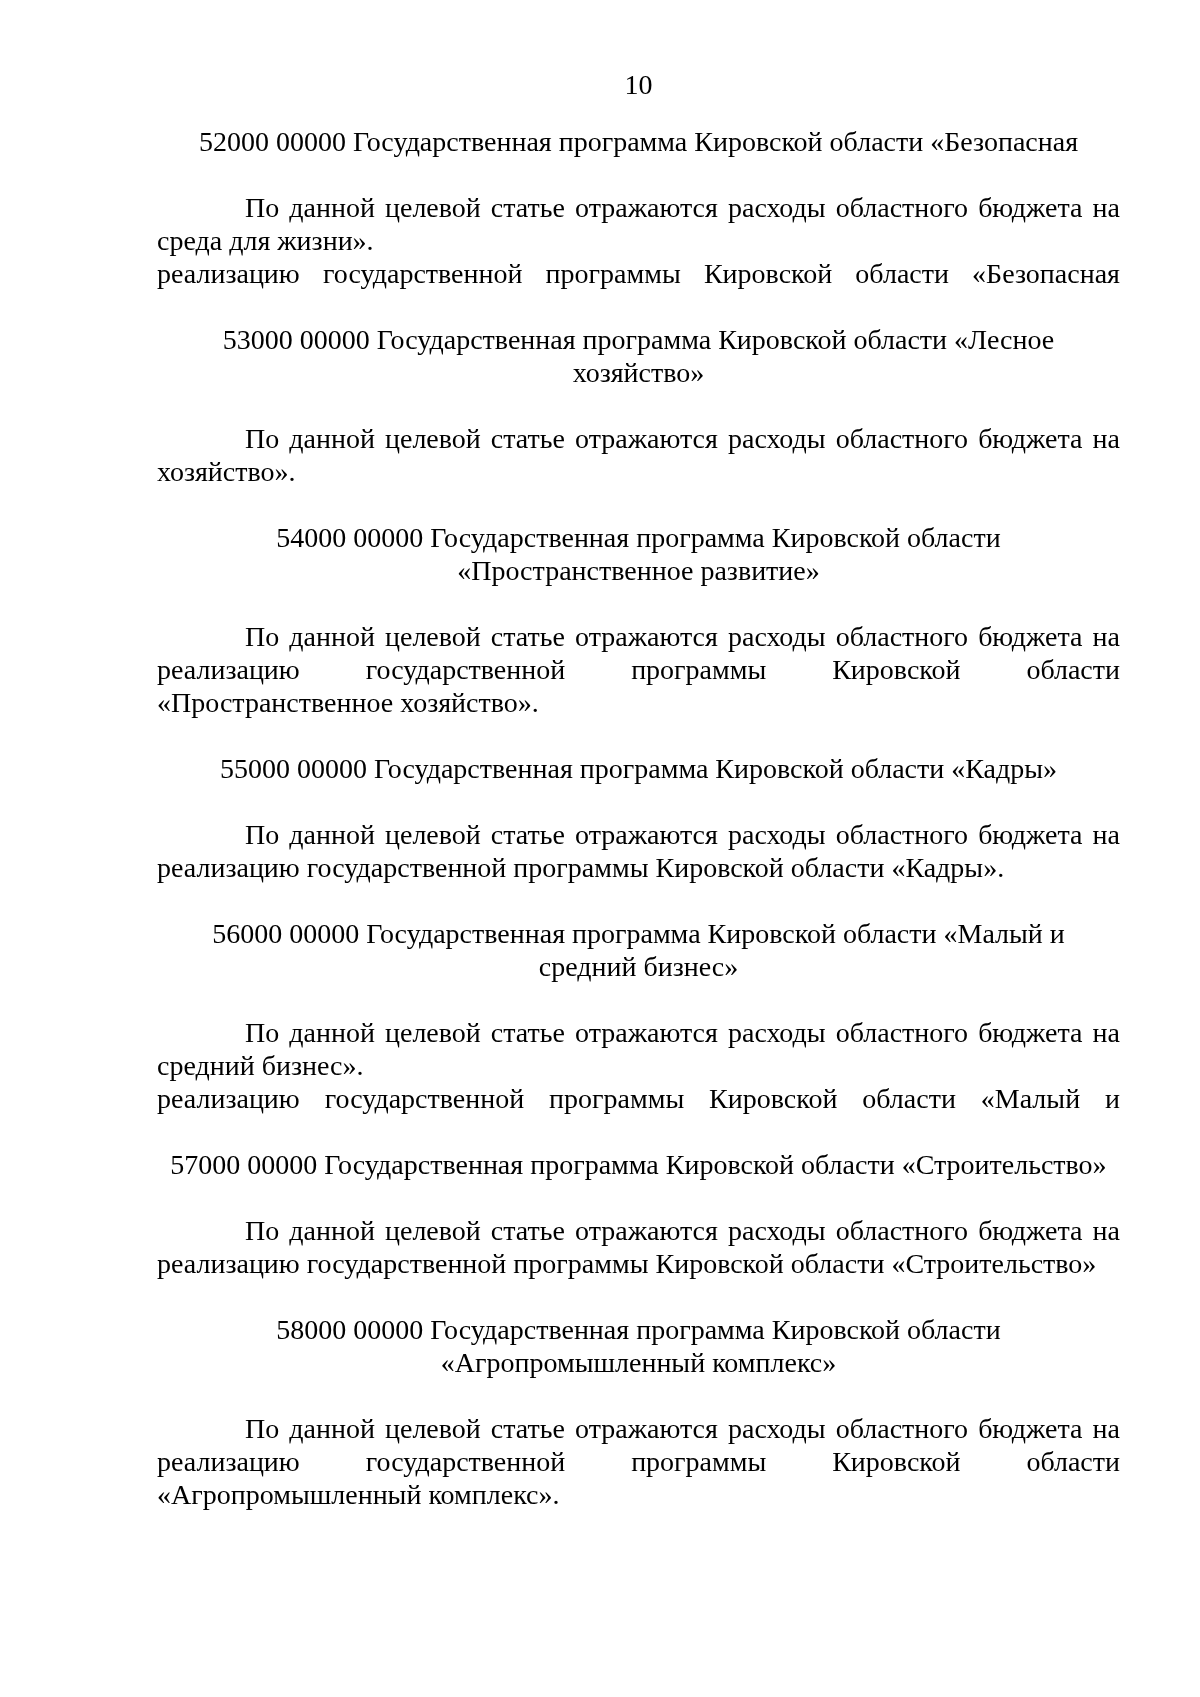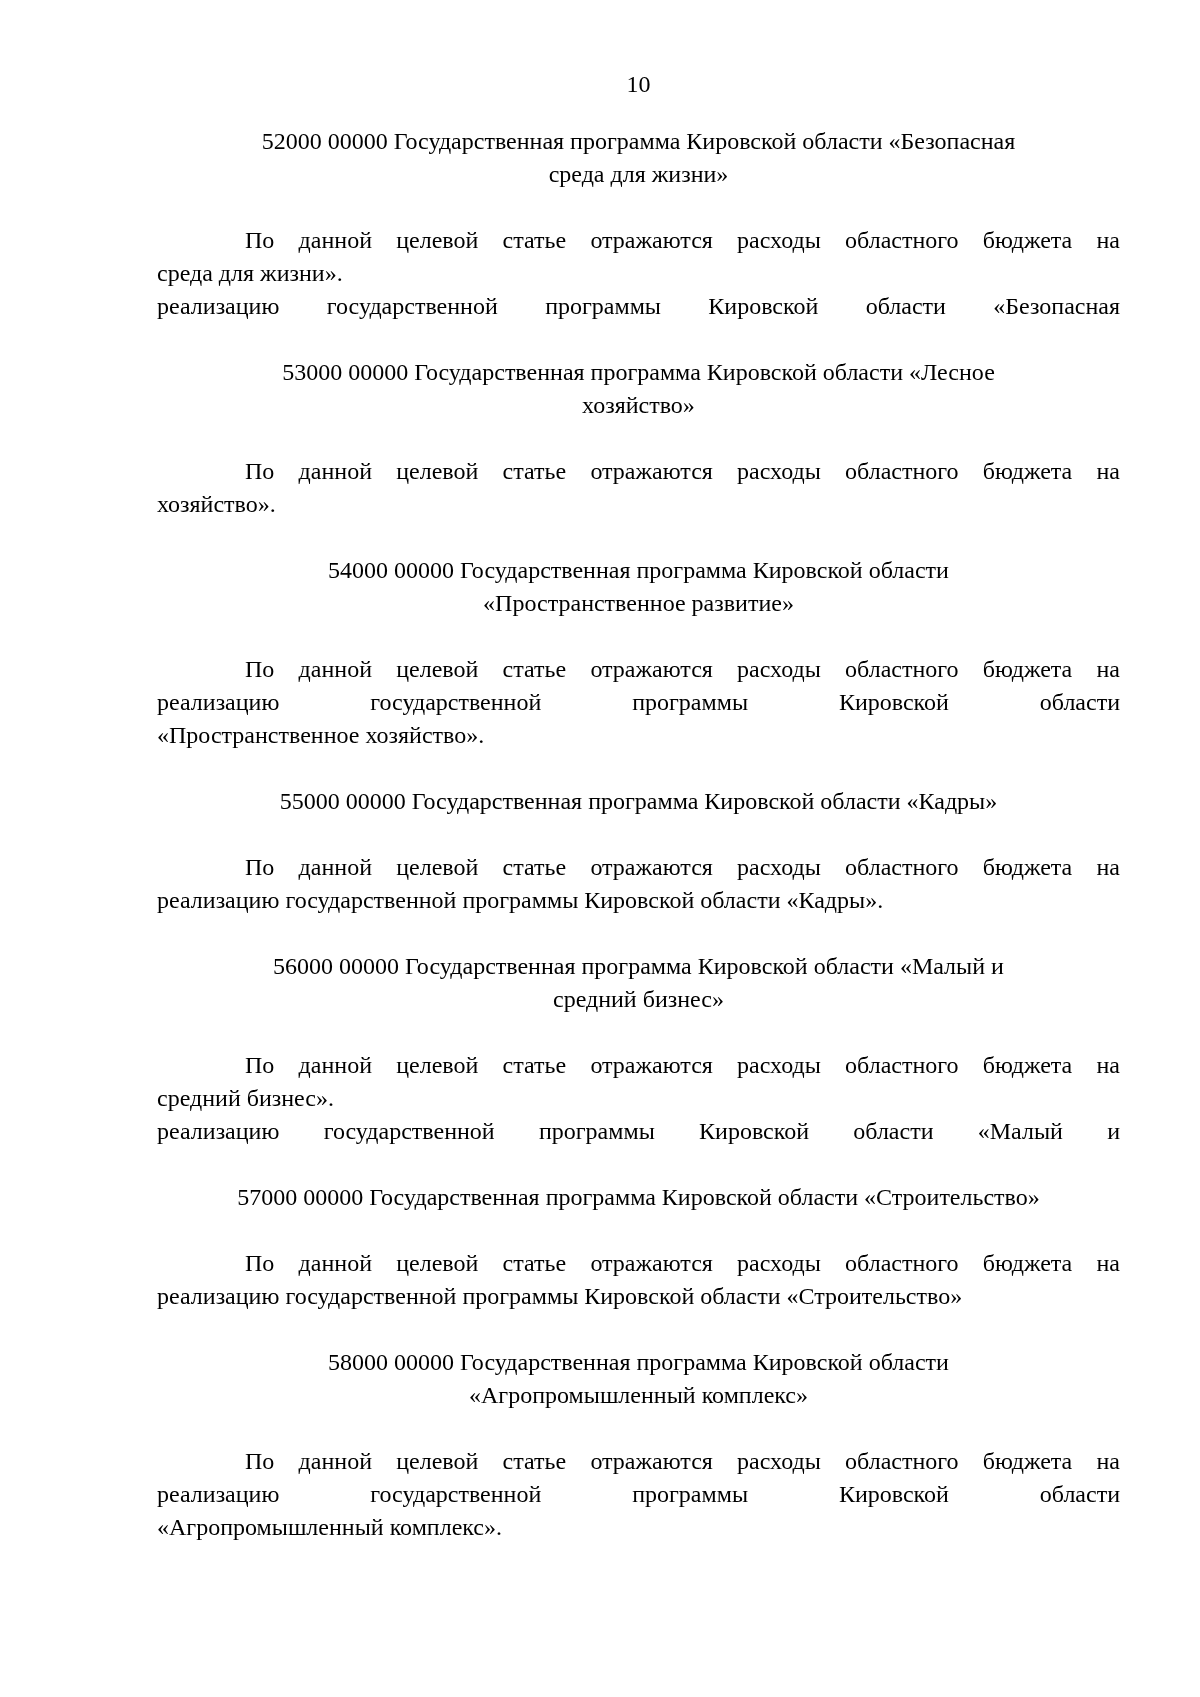--- a/index.html
+++ b/index.html
@@ -8,21 +8,21 @@
     background: #ffffff;
   }
   .page {
     position: relative;
     width: 1200px;
     height: 1697px;
     box-sizing: border-box;
     background: #ffffff;
     color: #000000;
     font-family: "Liberation Serif", "DejaVu Serif", serif;
-    font-size: 24px;
+    font-size: 28px;
     line-height: 33px;
     padding: 68px 80px 0 157px;
     overflow: hidden;
   }
   .page-number {
     text-align: center;
   }
   .doc-body {
     margin-top: 24px;
   }
@@ -49,21 +49,20 @@
 </head>
 <body>
 
 <div class="page">
   <div class="page-number">10</div>
 
   <div class="doc-body" id="doc-body">
   <section>
     <div class="block heading">
           <div class="h-line">52000 00000 Государственная программа Кировской области «Безопасная</div>
-          <div class="h-line">среда для жизни»</div>
         </div>
     <div class="block paragraph">
           <div class="p-line first">По данной целевой статье отражаются расходы областного бюджета на</div>
           <div class="p-line last">среда для жизни».</div>
           <div class="p-line">реализацию государственной программы Кировской области «Безопасная</div>
         </div>
   </section>
 
   <section>
     <div class="block heading">

